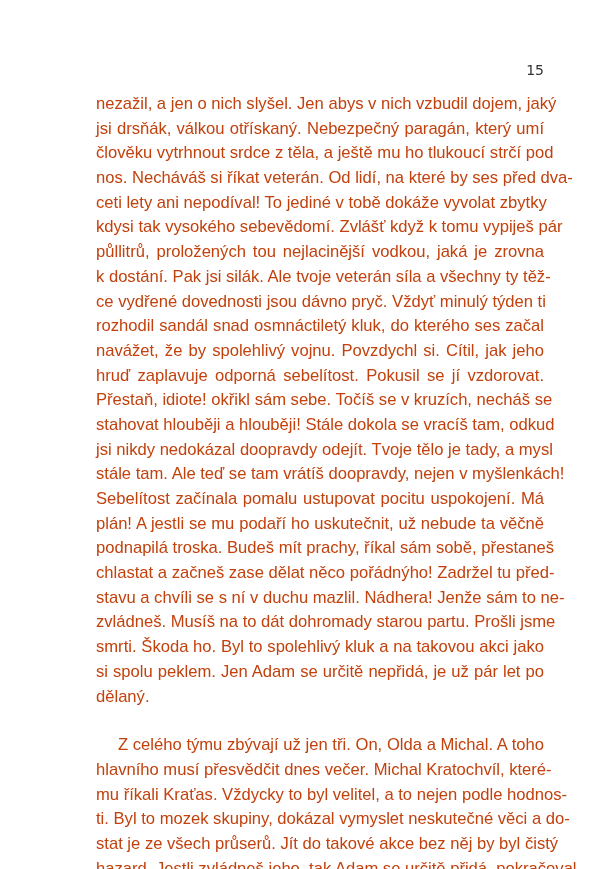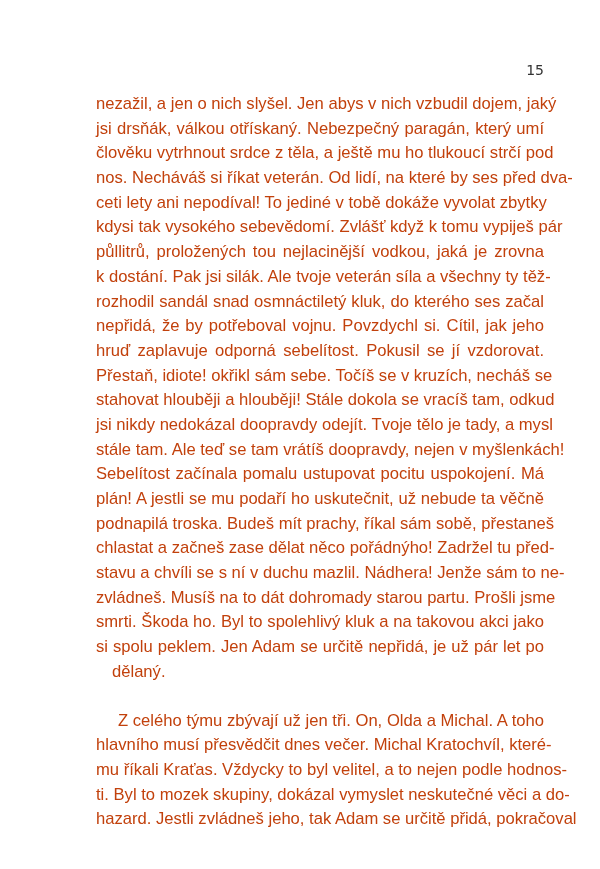--- a/index.html
+++ b/index.html
@@ -8,52 +8,54 @@
   .page-number {
     position:absolute; top:62px; right:60px;
     font-family:"DejaVu Sans", sans-serif; font-size:14px; color:#333333;
   }
   .body-text {
     position:absolute; left:92px; top:92px; width:448px;
     font-family:Liberation Sans, sans-serif;
     font-size:16.6px; line-height:24.7px; color:#c2410c;
   }
   .line { display:block; white-space:nowrap; text-align:justify; text-align-last:justify; height:24.7px; }
-  .line.last { text-align-last:left;margin-left:16px; }
+  .line.last { text-align-last:left; }
   .line.indent { padding-left:22px;margin-top:24px; }
 </style>
 </head>
 <body>
 
 <div class="page">
   <div class="page-number">15</div>
   <div class="body-text">
     <span class="line">nezažil, a jen o nich slyšel. Jen abys v nich vzbudil dojem, jaký</span>
     <span class="line">jsi drsňák, válkou otřískaný. Nebezpečný paragán, který umí</span>
     <span class="line">člověku vytrhnout srdce z těla, a ještě mu ho tlukoucí strčí pod</span>
     <span class="line">nos. Necháváš si říkat veterán. Od lidí, na které by ses před dva-</span>
     <span class="line">ceti lety ani nepodíval! To jediné v tobě dokáže vyvolat zbytky</span>
     <span class="line">kdysi tak vysokého sebevědomí. Zvlášť když k tomu vypiješ pár</span>
     <span class="line">půllitrů, proložených tou nejlacinější vodkou, jaká je zrovna</span>
     <span class="line">k dostání. Pak jsi silák. Ale tvoje veterán síla a všechny ty těž-</span>
+    <span class="line">ce vydřené dovednosti jsou dávno pryč. Vždyť minulý týden ti</span>
     <span class="line">rozhodil sandál snad osmnáctiletý kluk, do kterého ses začal</span>
-    <span class="line">nepřidá, že by potřeboval vojnu. Povzdychl si. Cítil, jak jeho</span>
+    <span class="line">navážet, že by spolehlivý vojnu. Povzdychl si. Cítil, jak jeho</span>
     <span class="line">hruď zaplavuje odporná sebelítost. Pokusil se jí vzdorovat.</span>
     <span class="line">Přestaň, idiote! okřikl sám sebe. Točíš se v kruzích, necháš se</span>
     <span class="line">stahovat hlouběji a hlouběji! Stále dokola se vracíš tam, odkud</span>
     <span class="line">jsi nikdy nedokázal doopravdy odejít. Tvoje tělo je tady, a mysl</span>
     <span class="line">stále tam. Ale teď se tam vrátíš doopravdy, nejen v myšlenkách!</span>
     <span class="line">Sebelítost začínala pomalu ustupovat pocitu uspokojení. Má</span>
     <span class="line">plán! A jestli se mu podaří ho uskutečnit, už nebude ta věčně</span>
     <span class="line">podnapilá troska. Budeš mít prachy, říkal sám sobě, přestaneš</span>
     <span class="line">chlastat a začneš zase dělat něco pořádnýho! Zadržel tu před-</span>
     <span class="line">stavu a chvíli se s ní v duchu mazlil. Nádhera! Jenže sám to ne-</span>
     <span class="line">zvládneš. Musíš na to dát dohromady starou partu. Prošli jsme</span>
     <span class="line">smrti. Škoda ho. Byl to spolehlivý kluk a na takovou akci jako</span>
     <span class="line">si spolu peklem. Jen Adam se určitě nepřidá, je už pár let po</span>
     <span class="line last">dělaný.</span>
     <span class="line indent">Z celého týmu zbývají už jen tři. On, Olda a Michal. A toho</span>
     <span class="line">hlavního musí přesvědčit dnes večer. Michal Kratochvíl, které-</span>
     <span class="line">mu říkali Kraťas. Vždycky to byl velitel, a to nejen podle hodnos-</span>
     <span class="line">ti. Byl to mozek skupiny, dokázal vymyslet neskutečné věci a do-</span>
+    <span class="line">stat je ze všech průserů. Jít do takové akce bez něj by byl čistý</span>
     <span class="line">hazard. Jestli zvládneš jeho, tak Adam se určitě přidá, pokračoval</span>
   </div>
 </div>
 
 </body></html>

